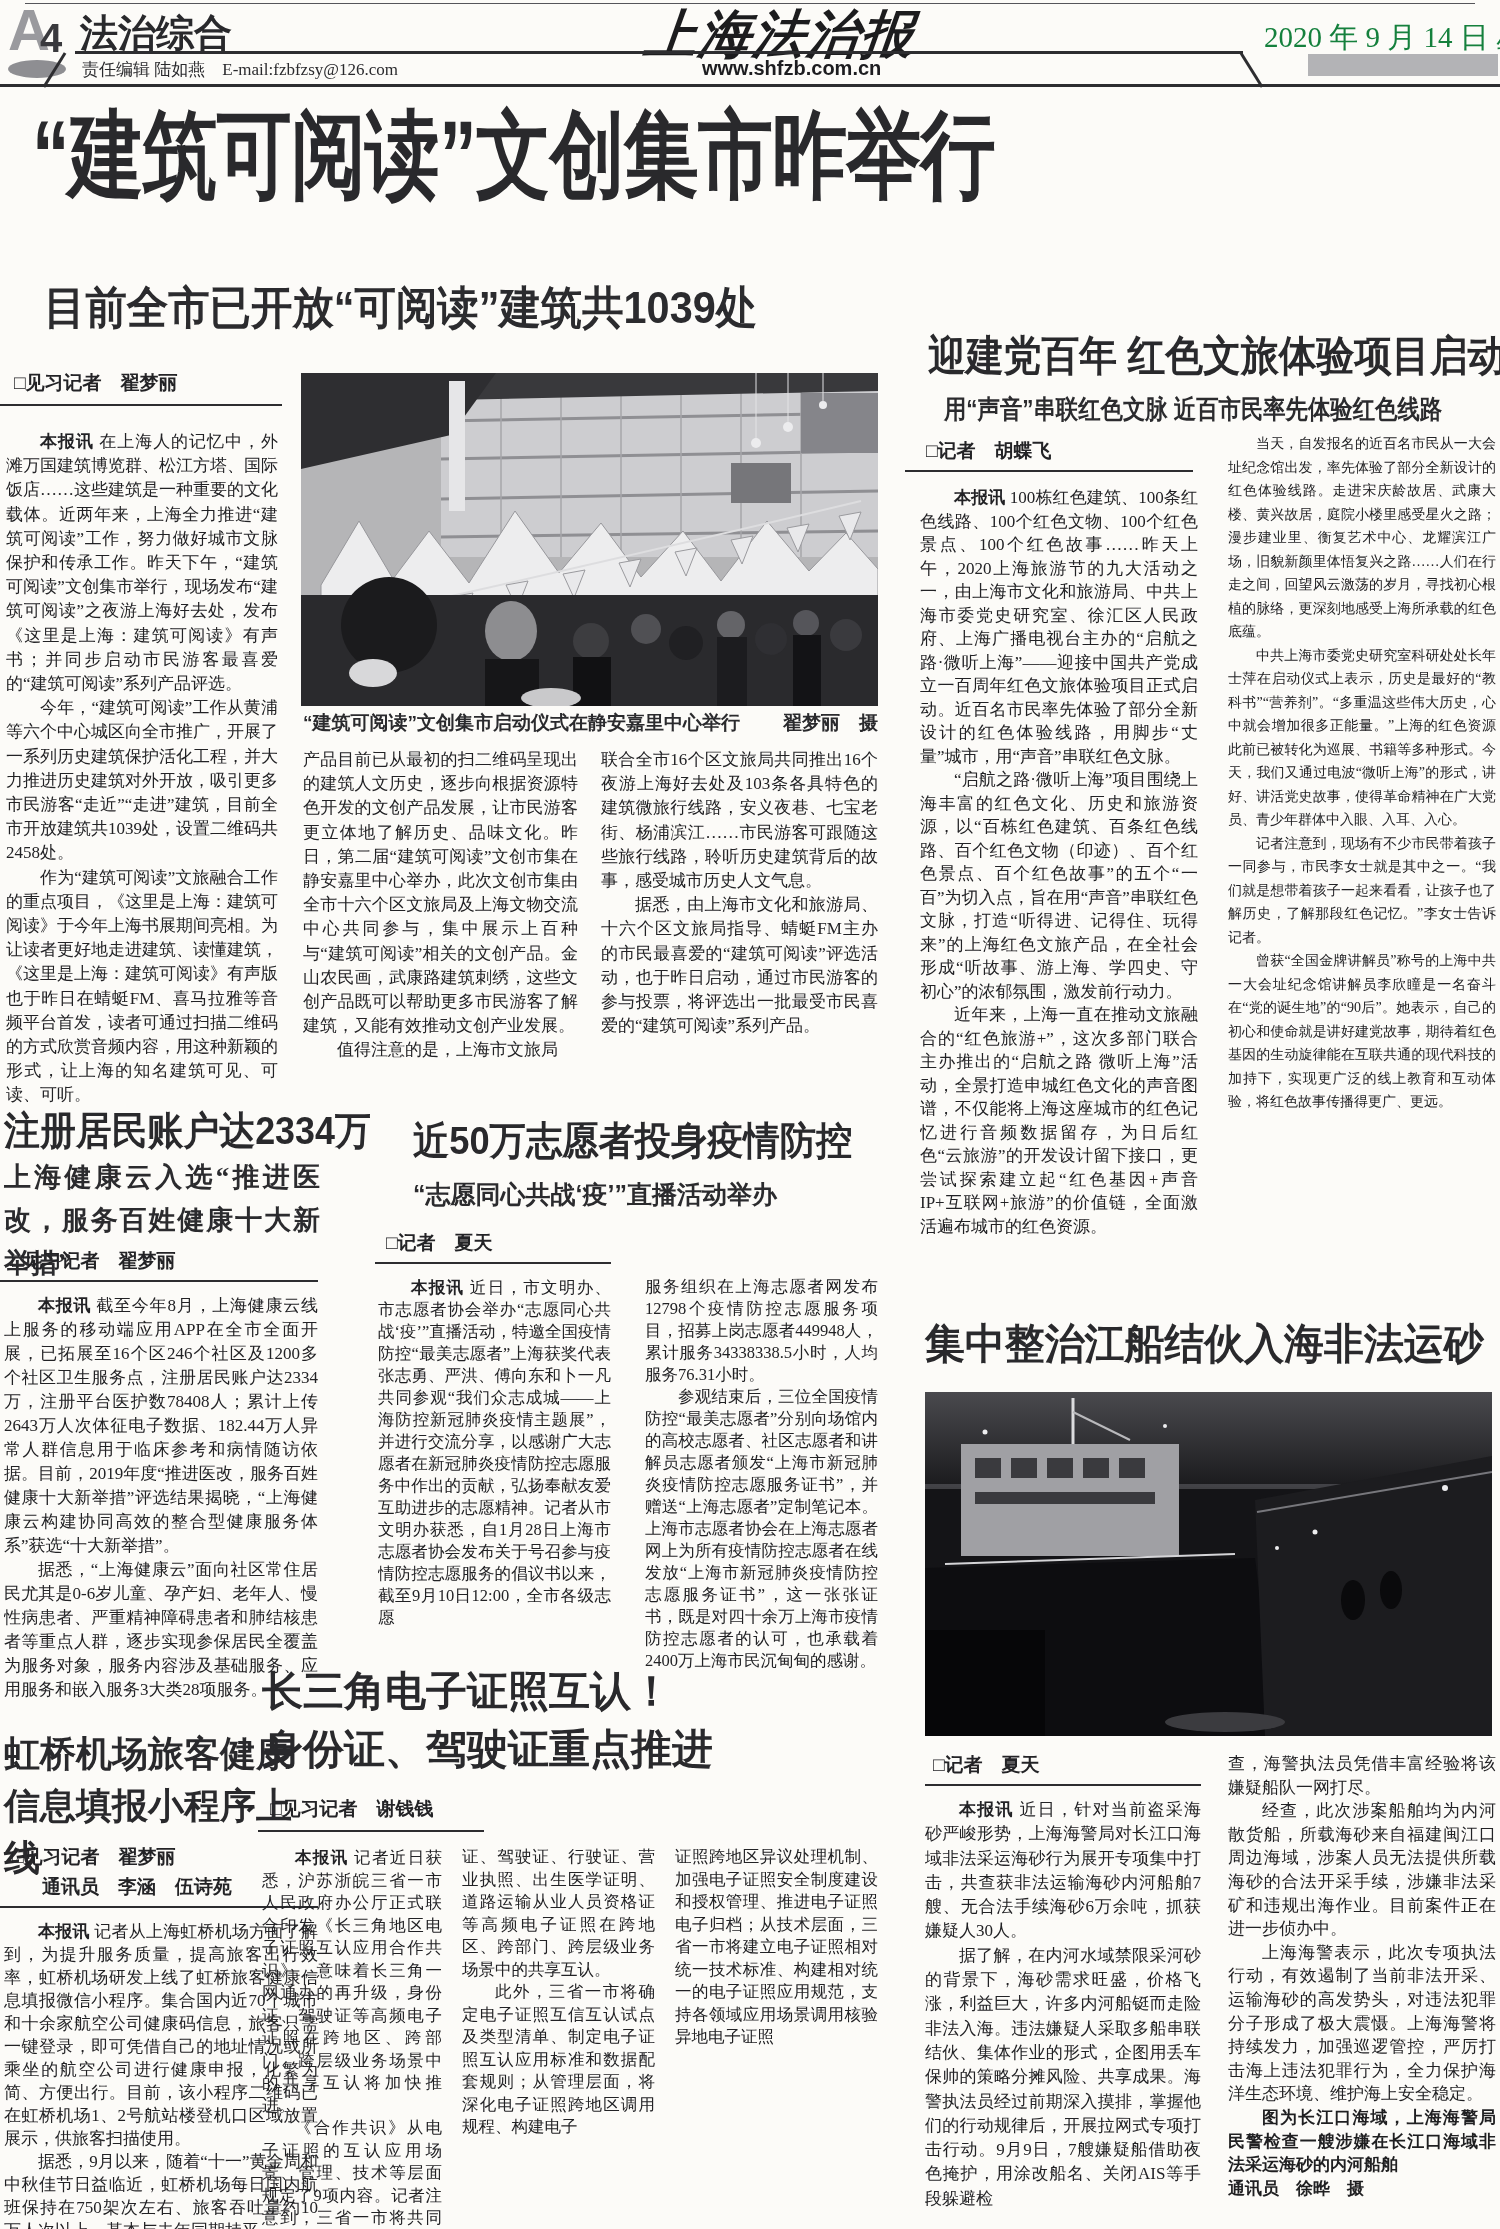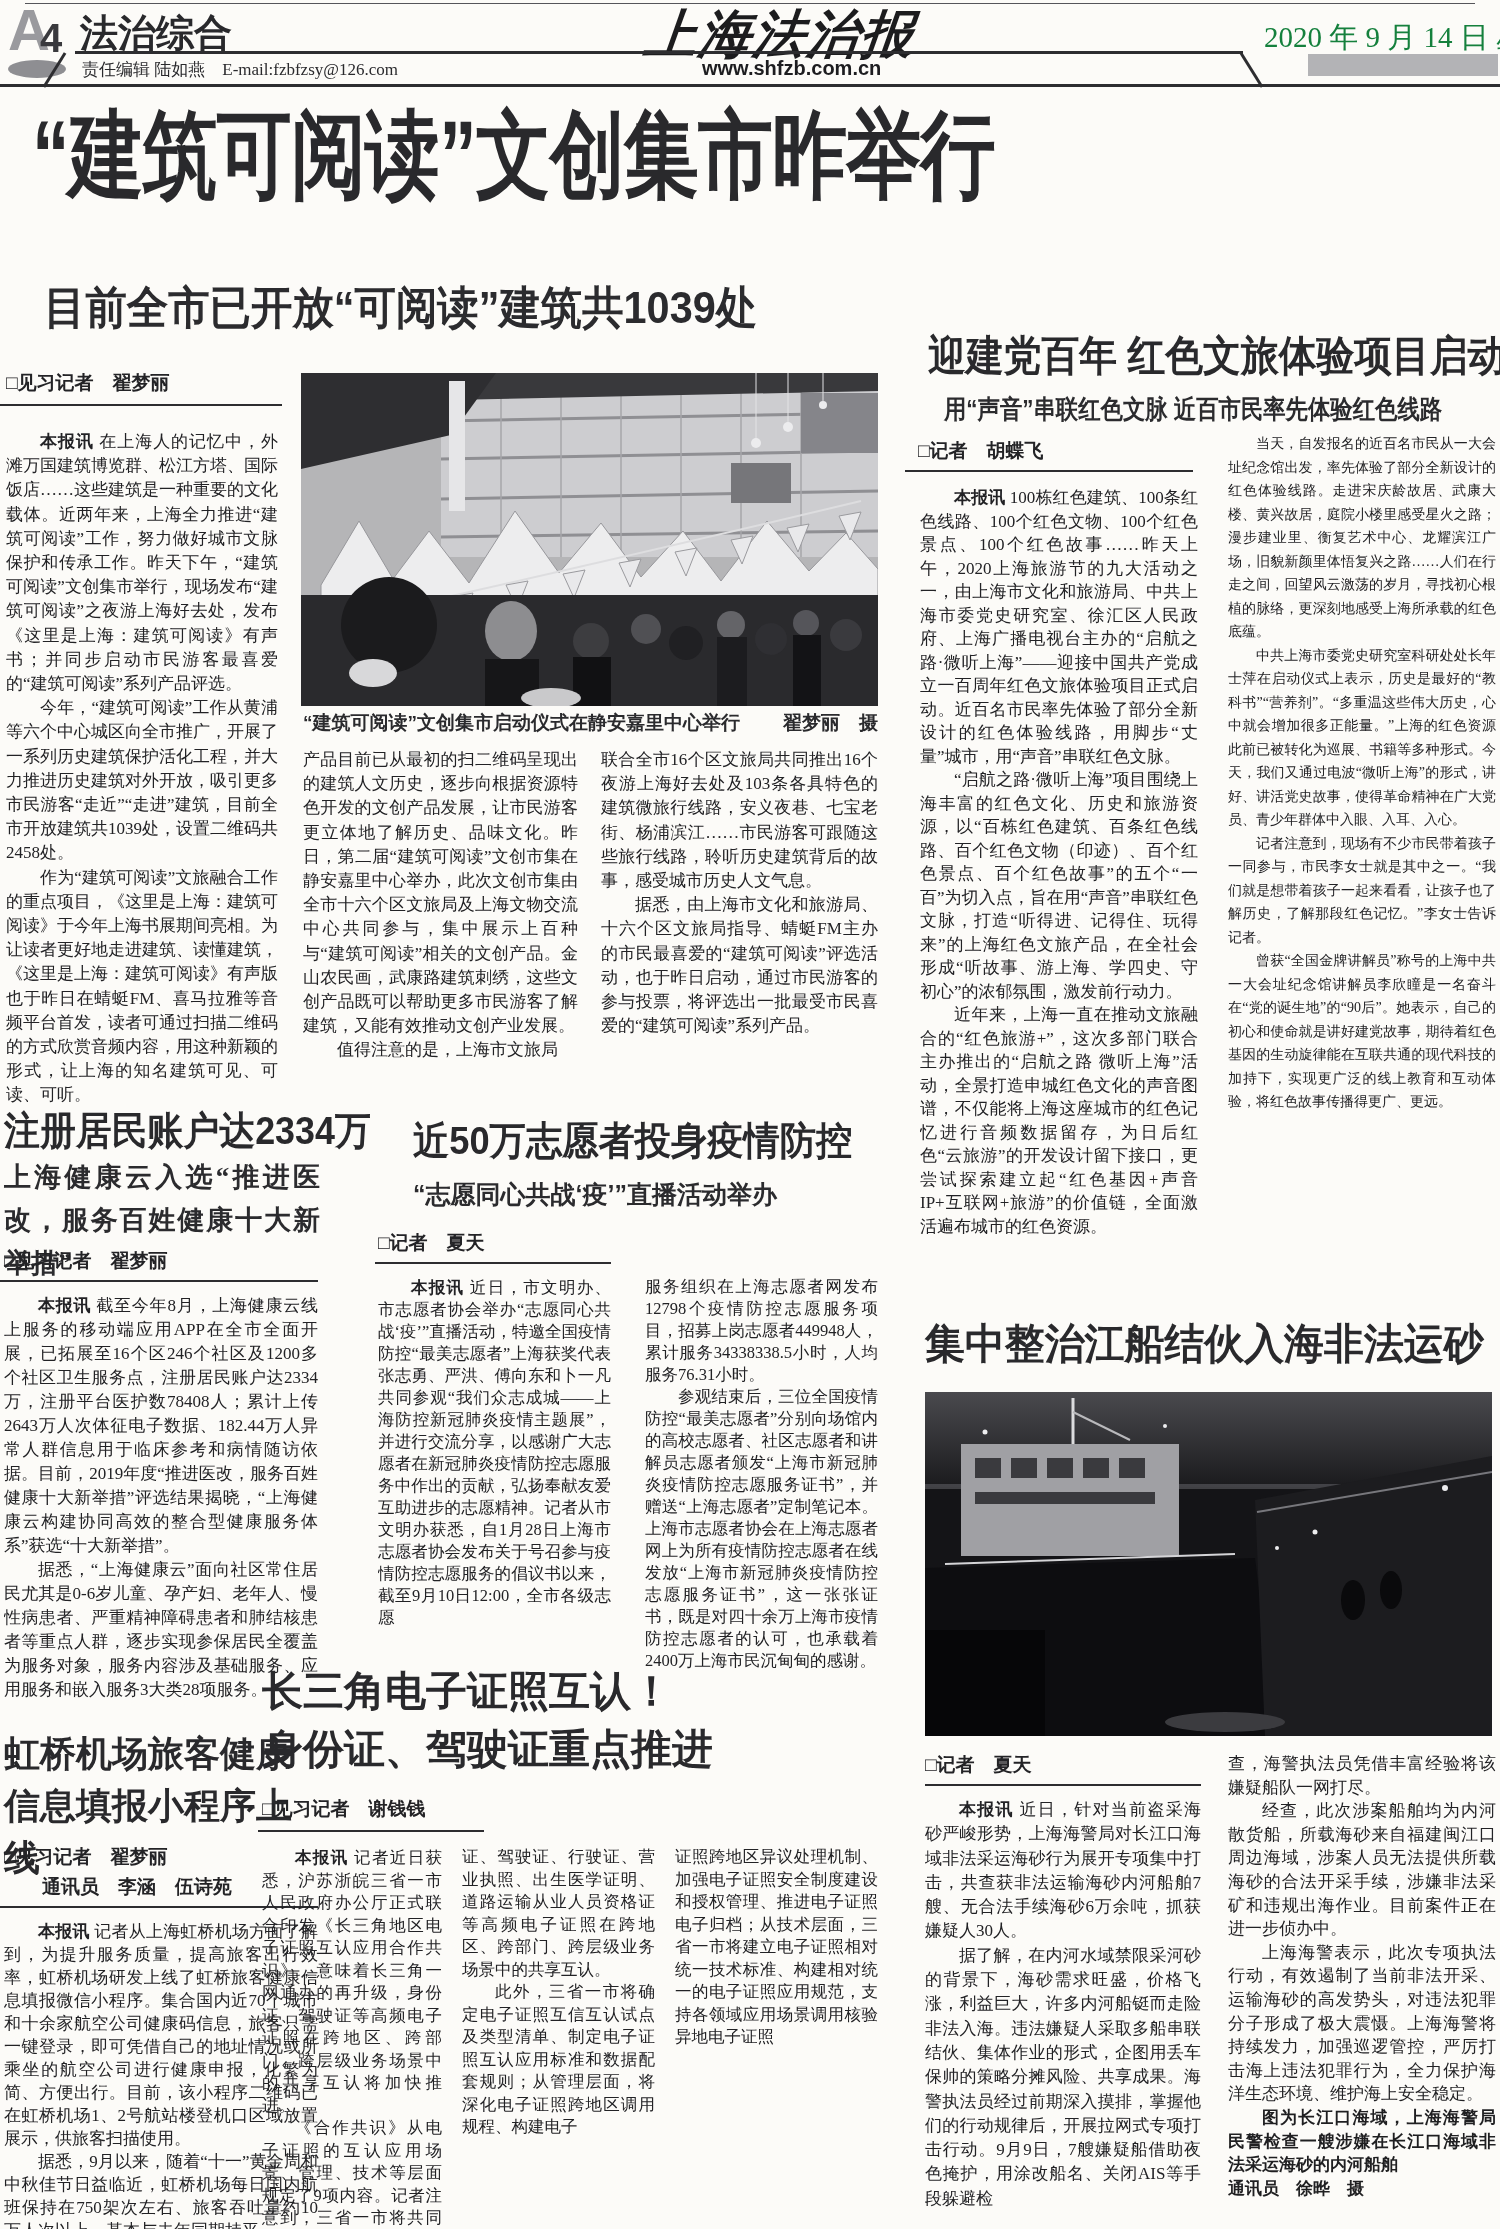--- a/index.html
+++ b/index.html
@@ -10,21 +10,21 @@
       transform-origin:left top;display:inline-block;letter-spacing:-1px;}
   .hlwrap{font-family:"Liberation Sans",sans-serif;font-weight:900;color:#29292c;letter-spacing:0;}
   .subhl{font-family:"Liberation Sans",sans-serif;font-weight:700;color:#2b2b2e;white-space:nowrap;
          transform-origin:left top;display:inline-block;}
   .col{font-family:"Liberation Serif",serif;color:#222225;text-align:justify;overflow:hidden;}
   .col p{margin:0;text-indent:2em;}
   .cont p:first-child{text-indent:0;}
   .col b{font-family:"Liberation Sans",sans-serif;font-weight:700;}
   .reporter{font-family:"Liberation Serif",serif;font-weight:700;color:#232326;overflow:hidden;}
   .reporter p{margin:0;text-indent:2em;}
-  .reporter p:first-child{text-indent:0;}
+  .reporter p:first-child{text-indent:0;margin-left:8px;}
   .rule{background:#2d2d30;}
   .caption{font-family:"Liberation Sans",sans-serif;font-weight:700;color:#2a2a2d;text-align:center;}
   .photo-note{font-family:"Liberation Sans",sans-serif;font-weight:700;text-indent:2em;text-align:justify;}
   .photo-credit{font-family:"Liberation Sans",sans-serif;font-weight:700;text-align:left;padding-right:14px;}
   .masthead{font-family:"DejaVu Serif",serif;font-weight:900;font-style:italic;color:#1c1c1e;
             transform:skewX(-6deg);letter-spacing:2px;}
   .diag{position:absolute;background:#2d2d30;}
 </style>
 </head>
 <body>

